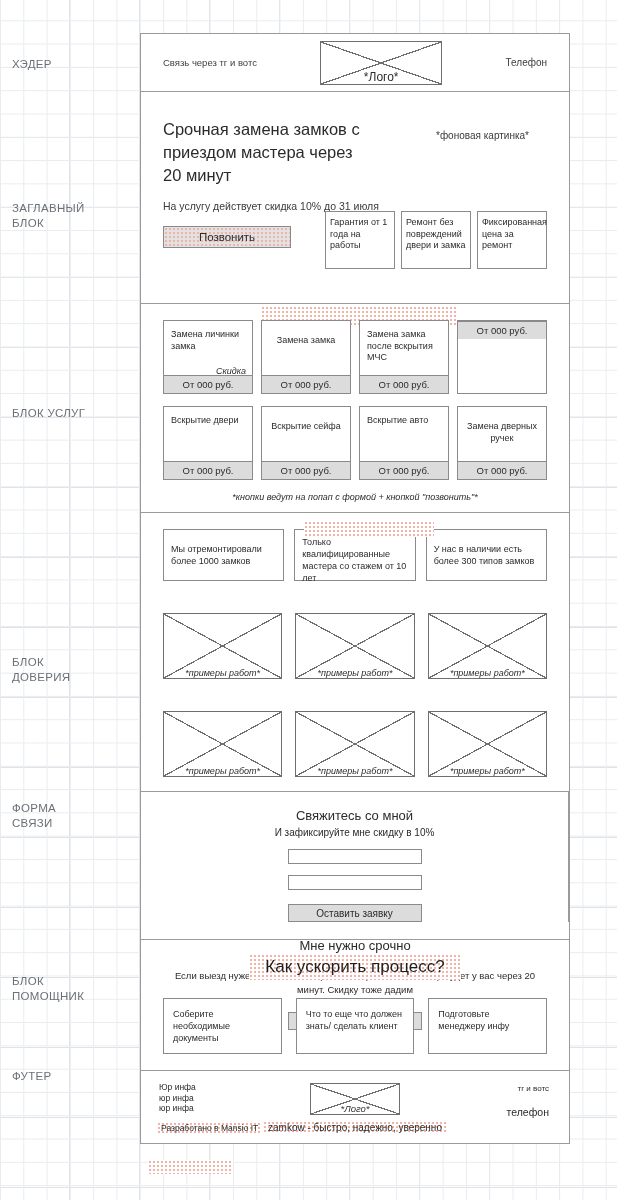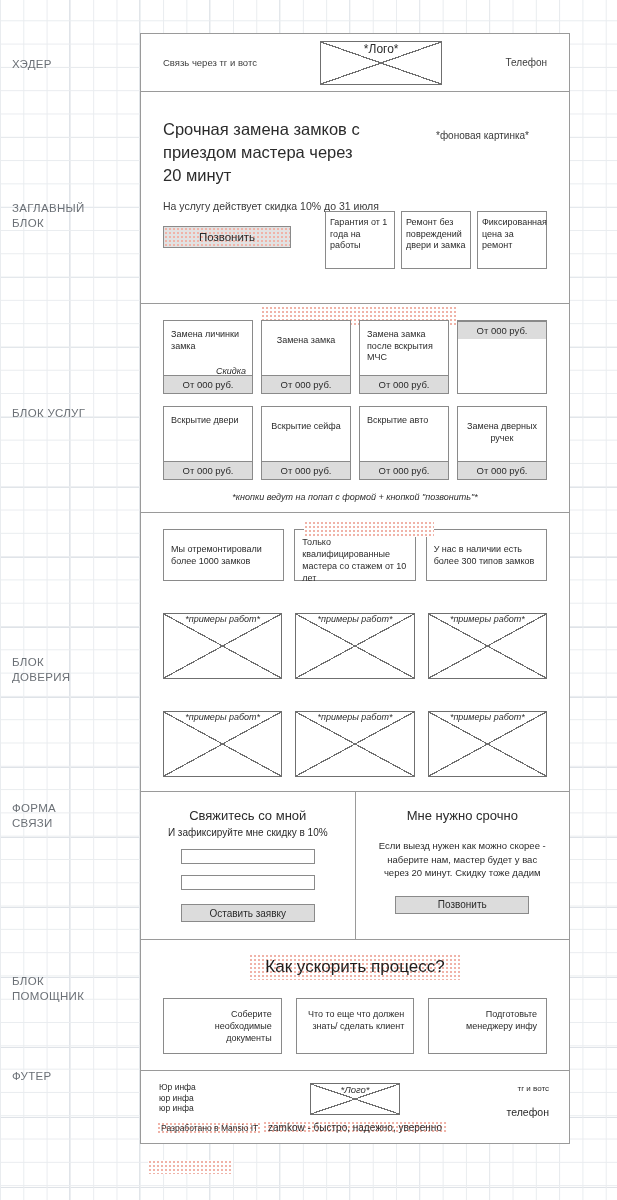--- a/index.html
+++ b/index.html
@@ -47,21 +47,21 @@
   .sec { border-bottom: 1px solid #9a9a9a; position: relative; }
   .sec:last-child { border-bottom: none; }
 
   
   .xbox {
     position: relative;
     border: 1px solid #6f6f6f;
     background:
       linear-gradient(to top right, transparent calc(50% - .6px), #6f6f6f calc(50% - .6px), #6f6f6f calc(50% + .6px), transparent calc(50% + .6px)),
       linear-gradient(to bottom right, transparent calc(50% - .6px), #6f6f6f calc(50% - .6px), #6f6f6f calc(50% + .6px), transparent calc(50% + .6px));
-    display: flex; align-items: flex-start; justify-content: center;
+    display: flex; align-items: flex-end; justify-content: center;
   }
   .xbox span { font-size: 11px; color: #333; background: transparent; }
 
   .pinkfill {
     background-color: #ffffff;
     background-image: radial-gradient(#f0b3a8 0.9px, transparent 1px);
     background-size: 4px 4px;
   }
 
   
@@ -146,21 +146,21 @@
     border: 1px solid #8a8a8a; background: #fff;
     padding: 6px 7px; font-size: 9px; line-height: 12px; color: #2b2b2b;
     display: flex; align-items: center;
   }
   .trust-card.mid { align-items: flex-start; }
   .works-row { display: flex; gap: 13px; margin-top: 17px; }
   .work { flex: 1; height: 66px; margin-top: 15px; }
   .work span { font-size: 9px; font-style: italic; color: #2b2b2b; }
 
   
-  #contact { display: flex; height: 148px; }
+  #contact { display: flex; height: 148px; flex-direction: column; }
   .form-col { flex: 1; padding: 16px 20px 0 20px; text-align: center; }
   .form-col.left { border-right: 1px solid #9a9a9a; }
   .form-col h2 { margin: 0; font-size: 13px; font-weight: 400; color: #2b2b2b; }
   .form-col .lead { margin-top: 4px; font-size: 10px; color: #2b2b2b; }
   .form-col .para { margin-top: 16px; font-size: 9.5px; line-height: 13.5px; color: #2b2b2b; }
   .finput {
     display: block; width: 134px; height: 15px; margin: 11px auto 0 auto;
     border: 1px solid #8a8a8a; background: #fff;
     font-family: "Liberation Sans", sans-serif; font-size: 9px;
     padding: 0 4px; color: #2b2b2b;
@@ -176,21 +176,21 @@
   
   #helper { padding: 14px 22px 16px 22px; text-align: center; }
   #helper-title {
     display: inline-block; padding: 3px 16px;
     font-size: 17px; color: #1f1f1f;
   }
   .help-row { display: flex; gap: 14px; margin-top: 18px; }
   .help-card {
     flex: 1; height: 56px;
     border: 1px solid #8a8a8a; background: #fff;
-    padding: 9px 9px; text-align: right;
+    padding: 9px 9px; text-align: left;
     font-size: 9px; line-height: 12px; color: #2b2b2b;
   }
 
   
   #footer { height: 72px; padding: 10px 18px 0 18px; position: relative; }
   #footer .legal { position: absolute; left: 18px; top: 11px; }
   #footer .legal div { font-size: 8.5px; line-height: 10.5px; color: #2b2b2b; }
   #footer-dev {
     position: absolute; left: 16px; top: 51px;
     padding: 1px 4px; font-size: 8.5px; color: #2b2b2b;

